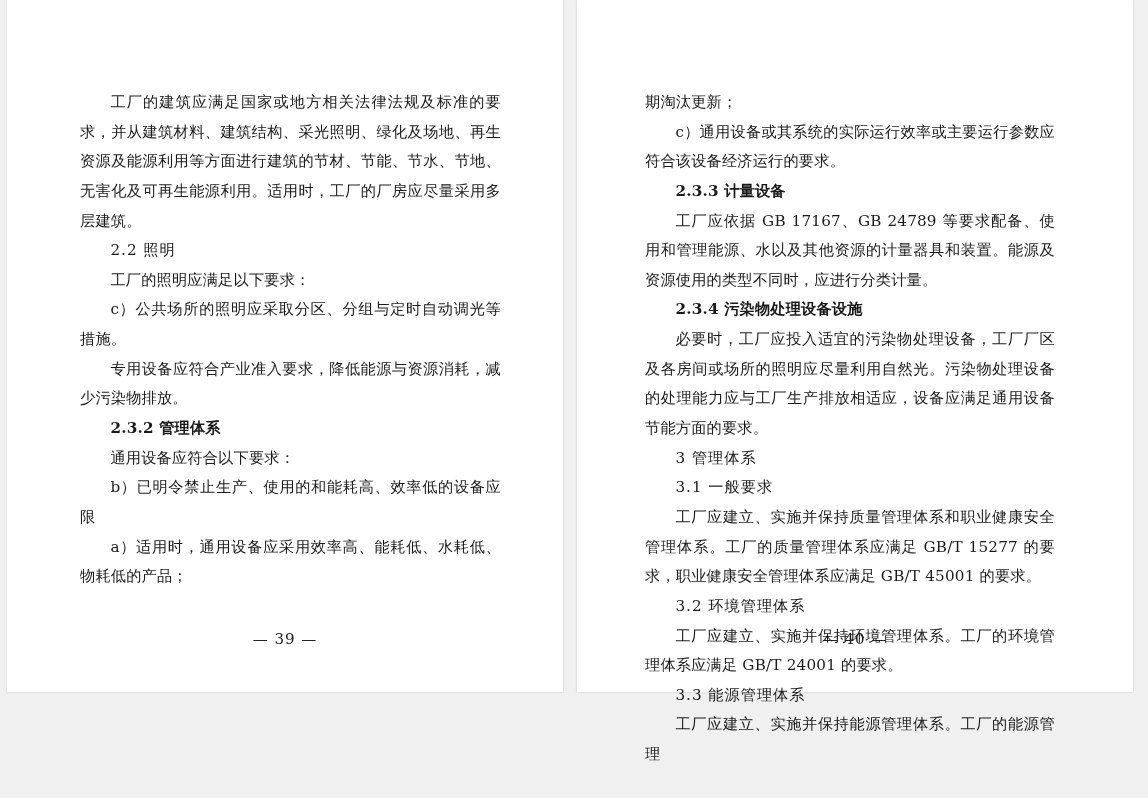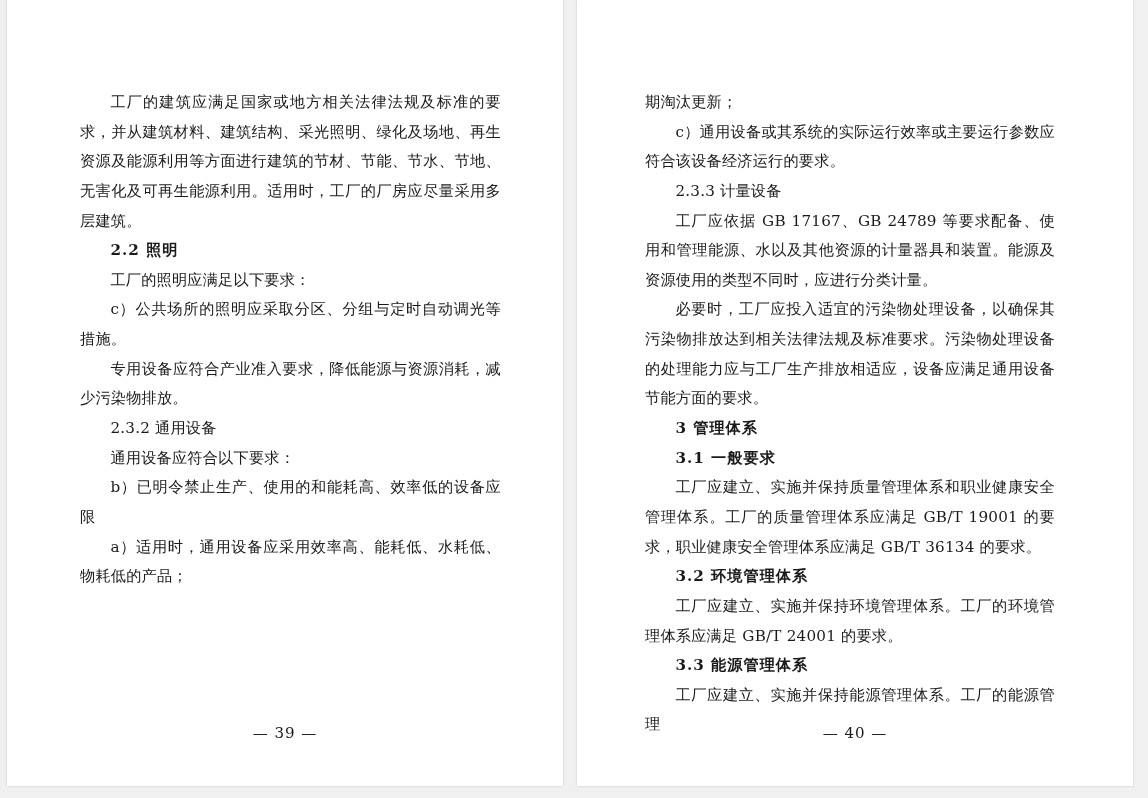--- a/index.html
+++ b/index.html
@@ -19,21 +19,21 @@
     gap: 14px;
     padding: 0;
     width: 1148px;
     height: 798px;
     box-sizing: border-box;
     background: #f0f0f0;
   }
   .page {
     background: #ffffff;
     width: 556px;
-    height: 786px;
+    height: 692px;
     box-sizing: border-box;
     position: relative;
     box-shadow: 0 0 2px rgba(0,0,0,0.18);
   }
   .page.left  { margin-left: 7px; }
   .page.right { margin-left: 0px; }
 
   .page-body {
     position: absolute;
     left: 73px;
@@ -52,26 +52,27 @@
     line-height: 1.95;
     color: #1a1a1a;
     text-align: justify;
     text-justify: inter-ideograph;
     letter-spacing: 0.2px;
   }
   p.indent2 { text-indent: 2em; }
   p.noindent { text-indent: 0; }
 
   p.heading {
-    font-weight: bold;
+    font-weight: normal;
     text-indent: 2em;
     letter-spacing: 1px;
   }
   p.numhead {
     text-indent: 2em;
+    font-weight: bold;
   }
 
   .folio {
     position: absolute;
     bottom: 44px;
     left: 0;
     right: 0;
     text-align: center;
     font-size: 15px;
     color: #1a1a1a;
@@ -85,38 +86,39 @@
 
 <div class="spread">
 
   <div class="page left">
     <div class="page-body">
       <p class="indent2">工厂的建筑应满足国家或地方相关法律法规及标准的要求，并从建筑材料、建筑结构、采光照明、绿化及场地、再生资源及能源利用等方面进行建筑的节材、节能、节水、节地、无害化及可再生能源利用。适用时，工厂的厂房应尽量采用多层建筑。</p>
       <p class="heading">2.2  照明</p>
       <p class="indent2">工厂的照明应满足以下要求：</p>
       <p class="indent2">c）公共场所的照明应采取分区、分组与定时自动调光等措施。</p>
       <p class="indent2">专用设备应符合产业准入要求，降低能源与资源消耗，减少污染物排放。</p>
-      <p class="numhead">2.3.2  通用设备</p>
+      <p class="numhead">2.3.2  管理体系</p>
       <p class="indent2">通用设备应符合以下要求：</p>
       <p class="indent2">b）已明令禁止生产、使用的和能耗高、效率低的设备应限</p>
       <p class="indent2">a）适用时，通用设备应采用效率高、能耗低、水耗低、物耗低的产品；</p>
     </div>
     <div class="folio">— 39 —</div>
   </div>
 
   <div class="page right">
     <div class="page-body">
       <p class="noindent">期淘汰更新；</p>
       <p class="indent2">c）通用设备或其系统的实际运行效率或主要运行参数应符合该设备经济运行的要求。</p>
       <p class="numhead">2.3.3  计量设备</p>
       <p class="indent2">工厂应依据 GB 17167、GB 24789 等要求配备、使用和管理能源、水以及其他资源的计量器具和装置。能源及资源使用的类型不同时，应进行分类计量。</p>
-      <p class="indent2">必要时，工厂应投入适宜的污染物处理设备，以确保其污染物排放达到相关法律法规及标准要求。污染物处理设备的处理能力应与工厂生产排放相适应，设备应满足通用设备节能方面的要求。</p>
+      <p class="numhead">2.3.4  污染物处理设备设施</p>
+      <p class="indent2">必要时，工厂应投入适宜的污染物处理设备，工厂厂区及各房间或场所的照明应尽量利用自然光。污染物处理设备的处理能力应与工厂生产排放相适应，设备应满足通用设备节能方面的要求。</p>
       <p class="heading">3  管理体系</p>
       <p class="heading">3.1  一般要求</p>
-      <p class="indent2">工厂应建立、实施并保持质量管理体系和职业健康安全管理体系。工厂的质量管理体系应满足 GB/T 19001 的要求，职业健康安全管理体系应满足 GB/T 36134 的要求。</p>
+      <p class="indent2">工厂应建立、实施并保持质量管理体系和职业健康安全管理体系。工厂的质量管理体系应满足 GB/T 15277 的要求，职业健康安全管理体系应满足 GB/T 45001 的要求。</p>
       <p class="heading">3.2  环境管理体系</p>
       <p class="indent2">工厂应建立、实施并保持环境管理体系。工厂的环境管理体系应满足 GB/T 24001 的要求。</p>
       <p class="heading">3.3  能源管理体系</p>
       <p class="indent2">工厂应建立、实施并保持能源管理体系。工厂的能源管理</p>
     </div>
     <div class="folio">— 40 —</div>
   </div>
 
 </div>
 

